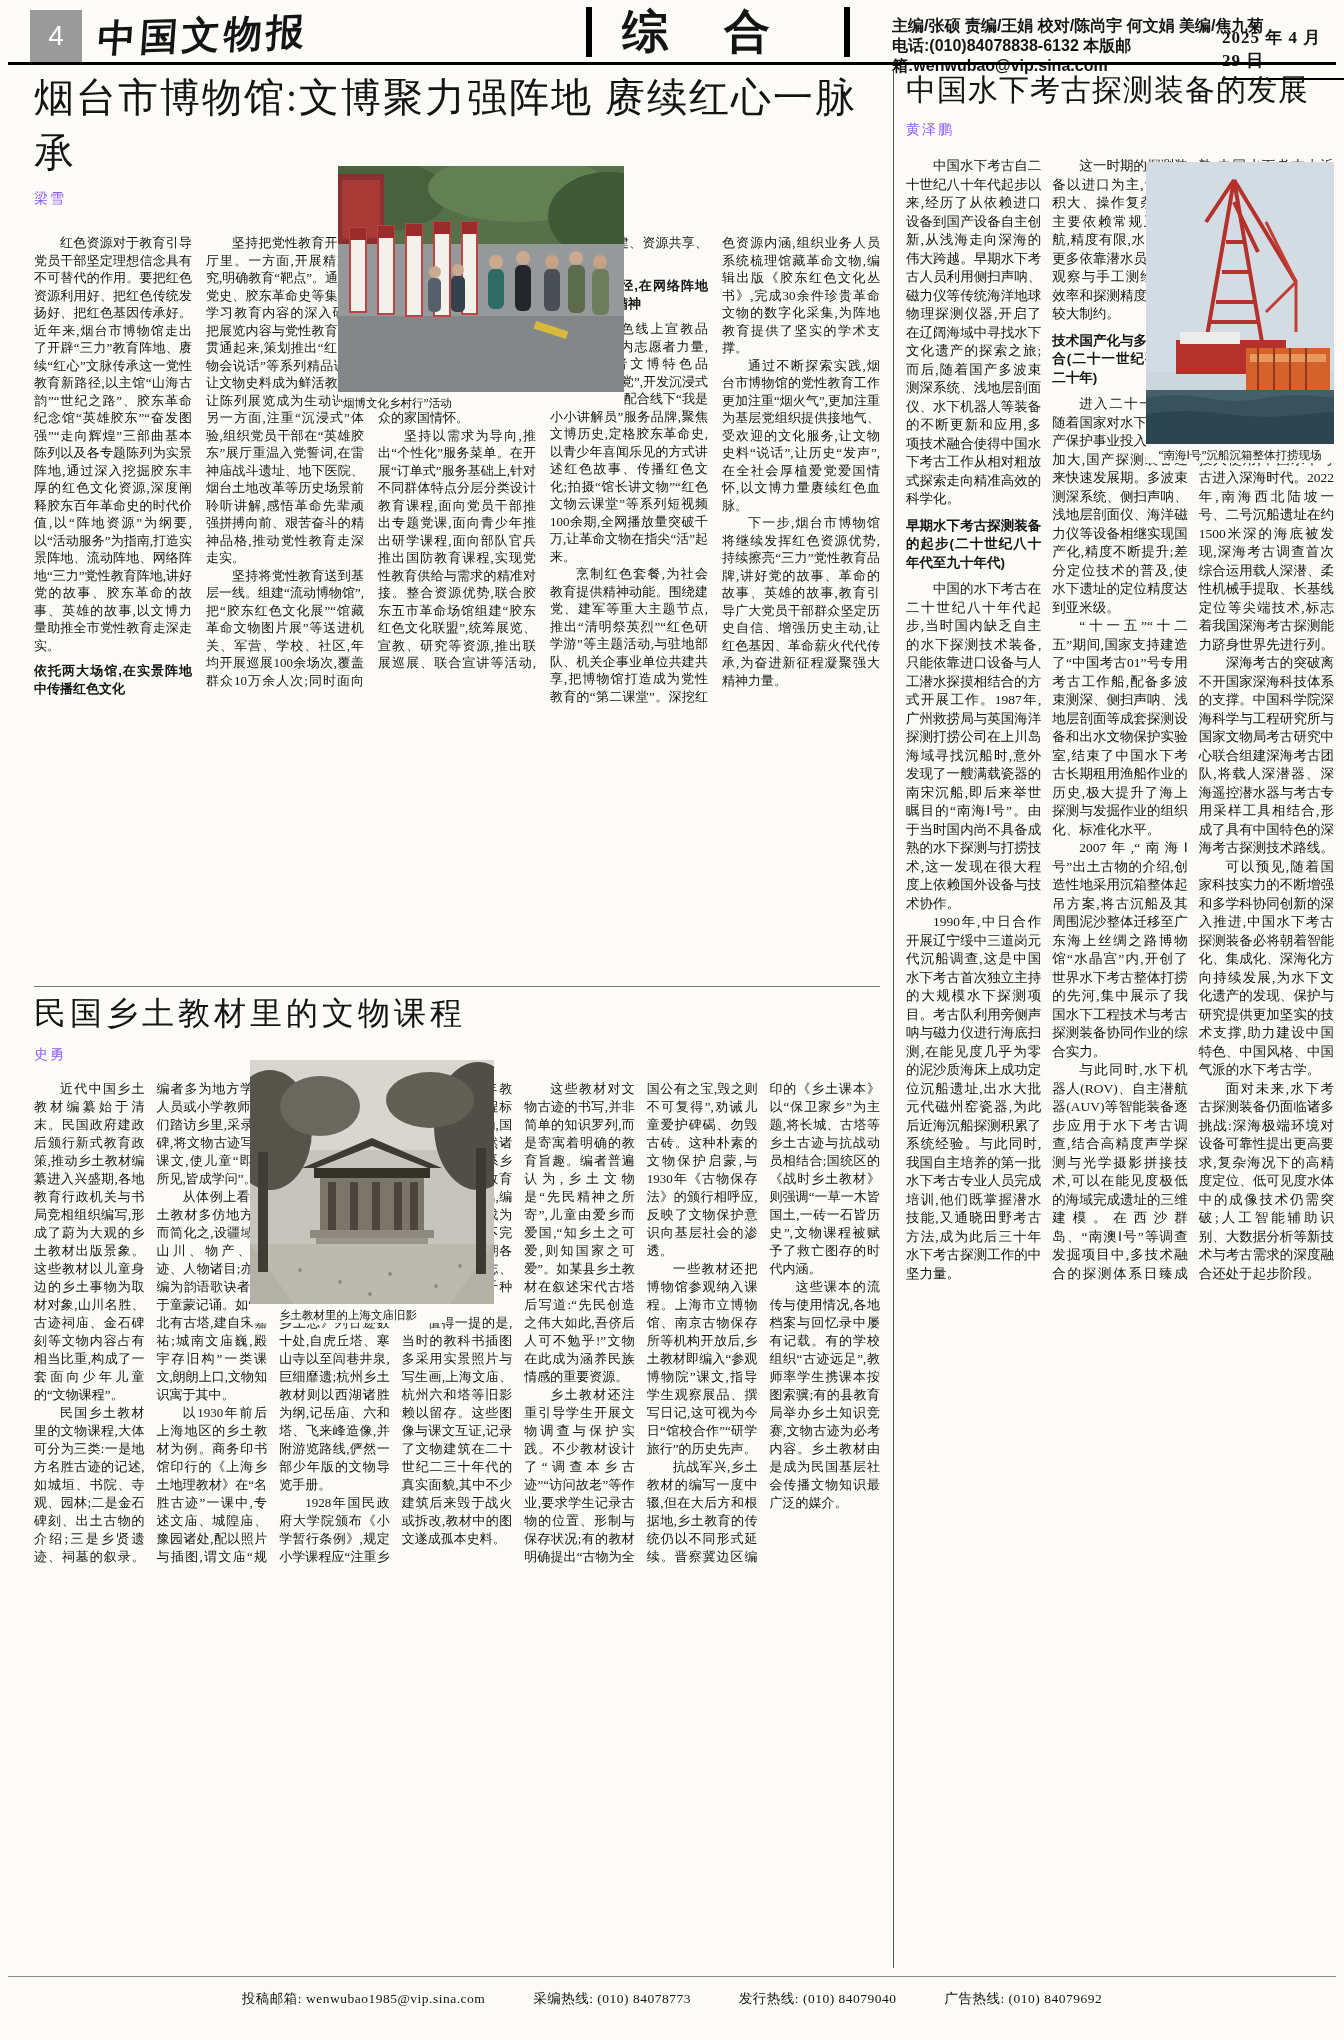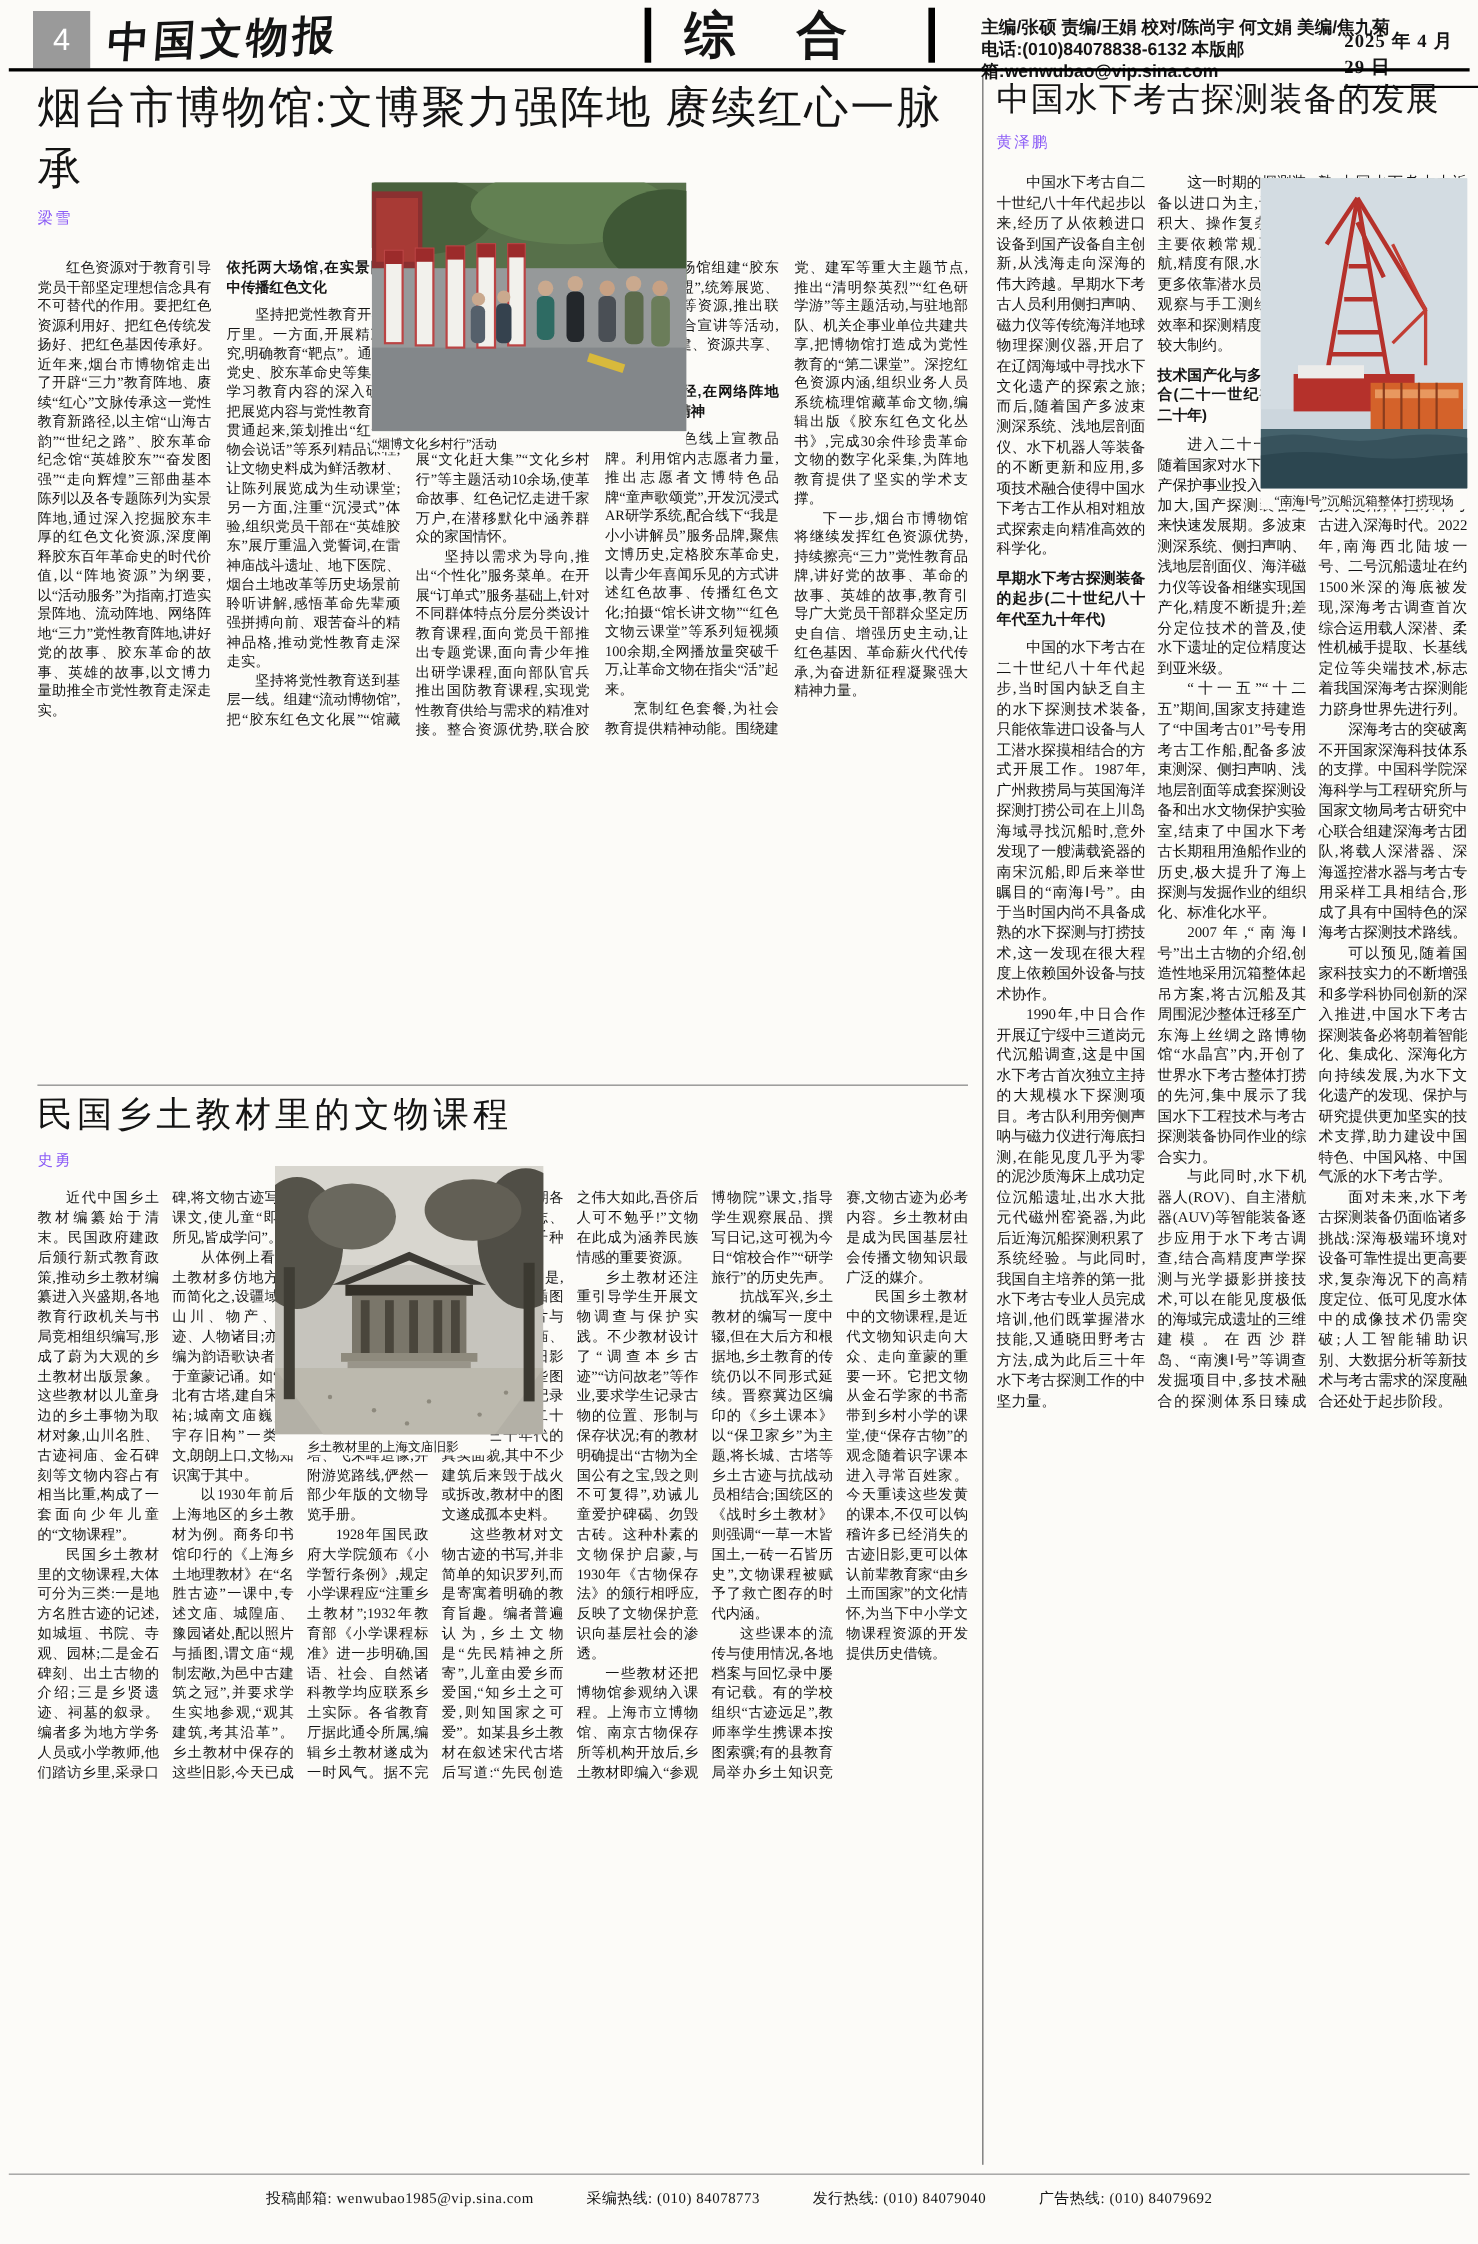--- a/index.html
+++ b/index.html
@@ -97,20 +97,21 @@
     <div class="a-byline">梁雪</div>
     <div class="a-body">
         <p class="para">红色资源对于教育引导党员干部坚定理想信念具有不可替代的作用。要把红色资源利用好、把红色传统发扬好、把红色基因传承好。近年来,烟台市博物馆走出了开辟“三力”教育阵地、赓续“红心”文脉传承这一党性教育新路径,以主馆“山海古韵”“世纪之路”、胶东革命纪念馆“英雄胶东”“奋发图强”“走向辉煌”三部曲基本陈列以及各专题陈列为实景阵地,通过深入挖掘胶东丰厚的红色文化资源,深度阐释胶东百年革命史的时代价值,以“阵地资源”为纲要,以“活动服务”为指南,打造实景阵地、流动阵地、网络阵地“三力”党性教育阵地,讲好党的故事、胶东革命的故事、英雄的故事,以文博力量助推全市党性教育走深走实。</p>
         <div class="subhead">依托两大场馆,在实景阵地中传播红色文化</div>
         <p class="para">坚持把党性教育开在展厅里。一方面,开展精准研究,明确教育“靶点”。通过对党史、胶东革命史等集中性学习教育内容的深入研究,把展览内容与党性教育需求贯通起来,策划推出“红色文物会说话”等系列精品课程,让文物史料成为鲜活教材、让陈列展览成为生动课堂;另一方面,注重“沉浸式”体验,组织党员干部在“英雄胶东”展厅重温入党誓词,在雷神庙战斗遗址、地下医院、烟台土地改革等历史场景前聆听讲解,感悟革命先辈顽强拼搏向前、艰苦奋斗的精神品格,推动党性教育走深走实。</p>
         <p class="para">坚持将党性教育送到基层一线。组建“流动博物馆”,把“胶东红色文化展”“馆藏革命文物图片展”等送进机关、军营、学校、社区,年均开展巡展100余场次,覆盖群众10万余人次;同时面向农村,让乡村文化“红起来”。依托驻村第一书记、农村基层党建工作队等桥梁,积极与福山区、海阳市、蓬莱区有关镇村开展支部共建活动,整合力量、因地制宜开展“文化赶大集”“文化乡村行”等主题活动10余场,使革命故事、红色记忆走进千家万户,在潜移默化中涵养群众的家国情怀。</p>
         <p class="para">坚持以需求为导向,推出“个性化”服务菜单。在开展“订单式”服务基础上,针对不同群体特点分层分类设计教育课程,面向党员干部推出专题党课,面向青少年推出研学课程,面向部队官兵推出国防教育课程,实现党性教育供给与需求的精准对接。整合资源优势,联合胶东五市革命场馆组建“胶东红色文化联盟”,统筹展览、宣教、研究等资源,推出联展巡展、联合宣讲等活动,实现阵地共建、资源共享、品牌共塑。</p>
         <div class="subhead">拓展服务半径,在网络阵地中弘扬革命精神</div>
         <p class="para">打造特色线上宣教品牌。利用馆内志愿者力量,推出志愿者文博特色品牌“童声歌颂党”,开发沉浸式AR研学系统,配合线下“我是小小讲解员”服务品牌,聚焦文博历史,定格胶东革命史,以青少年喜闻乐见的方式讲述红色故事、传播红色文化;拍摄“馆长讲文物”“红色文物云课堂”等系列短视频100余期,全网播放量突破千万,让革命文物在指尖“活”起来。</p>
         <p class="para">烹制红色套餐,为社会教育提供精神动能。围绕建党、建军等重大主题节点,推出“清明祭英烈”“红色研学游”等主题活动,与驻地部队、机关企事业单位共建共享,把博物馆打造成为党性教育的“第二课堂”。深挖红色资源内涵,组织业务人员系统梳理馆藏革命文物,编辑出版《胶东红色文化丛书》,完成30余件珍贵革命文物的数字化采集,为阵地教育提供了坚实的学术支撑。</p>
+        <p class="para">通过不断探索实践,烟台市博物馆的党性教育工作更加注重“烟火气”,更加注重为基层党组织提供接地气、受欢迎的文化服务,让文物史料“说话”,让历史“发声”,在全社会厚植爱党爱国情怀,以文博力量赓续红色血脉。</p>
         <p class="para">下一步,烟台市博物馆将继续发挥红色资源优势,持续擦亮“三力”党性教育品牌,讲好党的故事、革命的故事、英雄的故事,教育引导广大党员干部群众坚定历史自信、增强历史主动,让红色基因、革命薪火代代传承,为奋进新征程凝聚强大精神力量。</p>
       </div>
 
     <figure class="photo-wrap" id="photoA">
       <svg width="286" height="226" viewBox="0 0 286 226">
         <rect width="286" height="226" fill="#8d958e"></rect>
         <rect width="286" height="78" fill="#57704a"></rect>
         <ellipse cx="40" cy="30" rx="70" ry="36" fill="#49613d"></ellipse>
         <ellipse cx="180" cy="22" rx="90" ry="34" fill="#628052"></ellipse>
         <ellipse cx="270" cy="50" rx="60" ry="44" fill="#3f5836"></ellipse>
@@ -216,21 +217,20 @@
         <p class="para">从体例上看,乡土教材多仿地方志而简化之,设疆域、山川、物产、古迹、人物诸目;亦有编为韵语歌诀者,便于童蒙记诵。如“城北有古塔,建自宋嘉祐;城南文庙巍,殿宇存旧构”一类课文,朗朗上口,文物知识寓于其中。</p>
         <p class="para">以1930年前后上海地区的乡土教材为例。商务印书馆印行的《上海乡土地理教材》在“名胜古迹”一课中,专述文庙、城隍庙、豫园诸处,配以照片与插图,谓文庙“规制宏敞,为邑中古建筑之冠”,并要求学生实地参观,“观其建筑,考其沿革”。乡土教材中保存的这些旧影,今天已成为研究近代城市文物变迁的珍贵图像资料。</p>
         <p class="para">苏州、杭州、南京等历史名城的乡土教材,文物内容尤为丰富。《吴县乡土志》列古迹数十处,自虎丘塔、寒山寺以至闾巷井泉,巨细靡遗;杭州乡土教材则以西湖诸胜为纲,记岳庙、六和塔、飞来峰造像,并附游览路线,俨然一部少年版的文物导览手册。</p>
         <p class="para">1928年国民政府大学院颁布《小学暂行条例》,规定小学课程应“注重乡土教材”;1932年教育部《小学课程标准》进一步明确,国语、社会、自然诸科教学均应联系乡土实际。各省教育厅据此通令所属,编辑乡土教材遂成为一时风气。据不完全统计,民国时期各地编印的乡土志、乡土教科书达千种以上。</p>
         <p class="para">值得一提的是,当时的教科书插图多采用实景照片与写生画,上海文庙、杭州六和塔等旧影赖以留存。这些图像与课文互证,记录了文物建筑在二十世纪二三十年代的真实面貌,其中不少建筑后来毁于战火或拆改,教材中的图文遂成孤本史料。</p>
         <p class="para">这些教材对文物古迹的书写,并非简单的知识罗列,而是寄寓着明确的教育旨趣。编者普遍认为,乡土文物是“先民精神之所寄”,儿童由爱乡而爱国,“知乡土之可爱,则知国家之可爱”。如某县乡土教材在叙述宋代古塔后写道:“先民创造之伟大如此,吾侪后人可不勉乎!”文物在此成为涵养民族情感的重要资源。</p>
         <p class="para">乡土教材还注重引导学生开展文物调查与保护实践。不少教材设计了“调查本乡古迹”“访问故老”等作业,要求学生记录古物的位置、形制与保存状况;有的教材明确提出“古物为全国公有之宝,毁之则不可复得”,劝诫儿童爱护碑碣、勿毁古砖。这种朴素的文物保护启蒙,与1930年《古物保存法》的颁行相呼应,反映了文物保护意识向基层社会的渗透。</p>
         <p class="para">一些教材还把博物馆参观纳入课程。上海市立博物馆、南京古物保存所等机构开放后,乡土教材即编入“参观博物院”课文,指导学生观察展品、撰写日记,这可视为今日“馆校合作”“研学旅行”的历史先声。</p>
         <p class="para">抗战军兴,乡土教材的编写一度中辍,但在大后方和根据地,乡土教育的传统仍以不同形式延续。晋察冀边区编印的《乡土课本》以“保卫家乡”为主题,将长城、古塔等乡土古迹与抗战动员相结合;国统区的《战时乡土教材》则强调“一草一木皆国土,一砖一石皆历史”,文物课程被赋予了救亡图存的时代内涵。</p>
         <p class="para">这些课本的流传与使用情况,各地档案与回忆录中屡有记载。有的学校组织“古迹远足”,教师率学生携课本按图索骥;有的县教育局举办乡土知识竞赛,文物古迹为必考内容。乡土教材由是成为民国基层社会传播文物知识最广泛的媒介。</p>
-        <p class="para">民国乡土教材中的文物课程,是近代文物知识走向大众、走向童蒙的重要一环。它把文物从金石学家的书斋带到乡村小学的课堂,使“保存古物”的观念随着识字课本进入寻常百姓家。今天重读这些发黄的课本,不仅可以钩稽许多已经消失的古迹旧影,更可以体认前辈教育家“由乡土而国家”的文化情怀,为当下中小学文物课程资源的开发提供历史借镜。</p>
       </div>
 
     <figure class="photo-wrap" id="photoC">
       <svg width="244" height="244" viewBox="0 0 244 244">
         <rect width="244" height="244" fill="#c6c4bd"></rect>
         <rect width="244" height="90" fill="#d8d6cf"></rect>
         <ellipse cx="20" cy="70" rx="42" ry="60" fill="#55534a"></ellipse>
         <ellipse cx="228" cy="66" rx="44" ry="64" fill="#504e46"></ellipse>
         <ellipse cx="70" cy="46" rx="40" ry="30" fill="#6a685e"></ellipse>
         <ellipse cx="180" cy="40" rx="44" ry="28" fill="#625f55"></ellipse>

